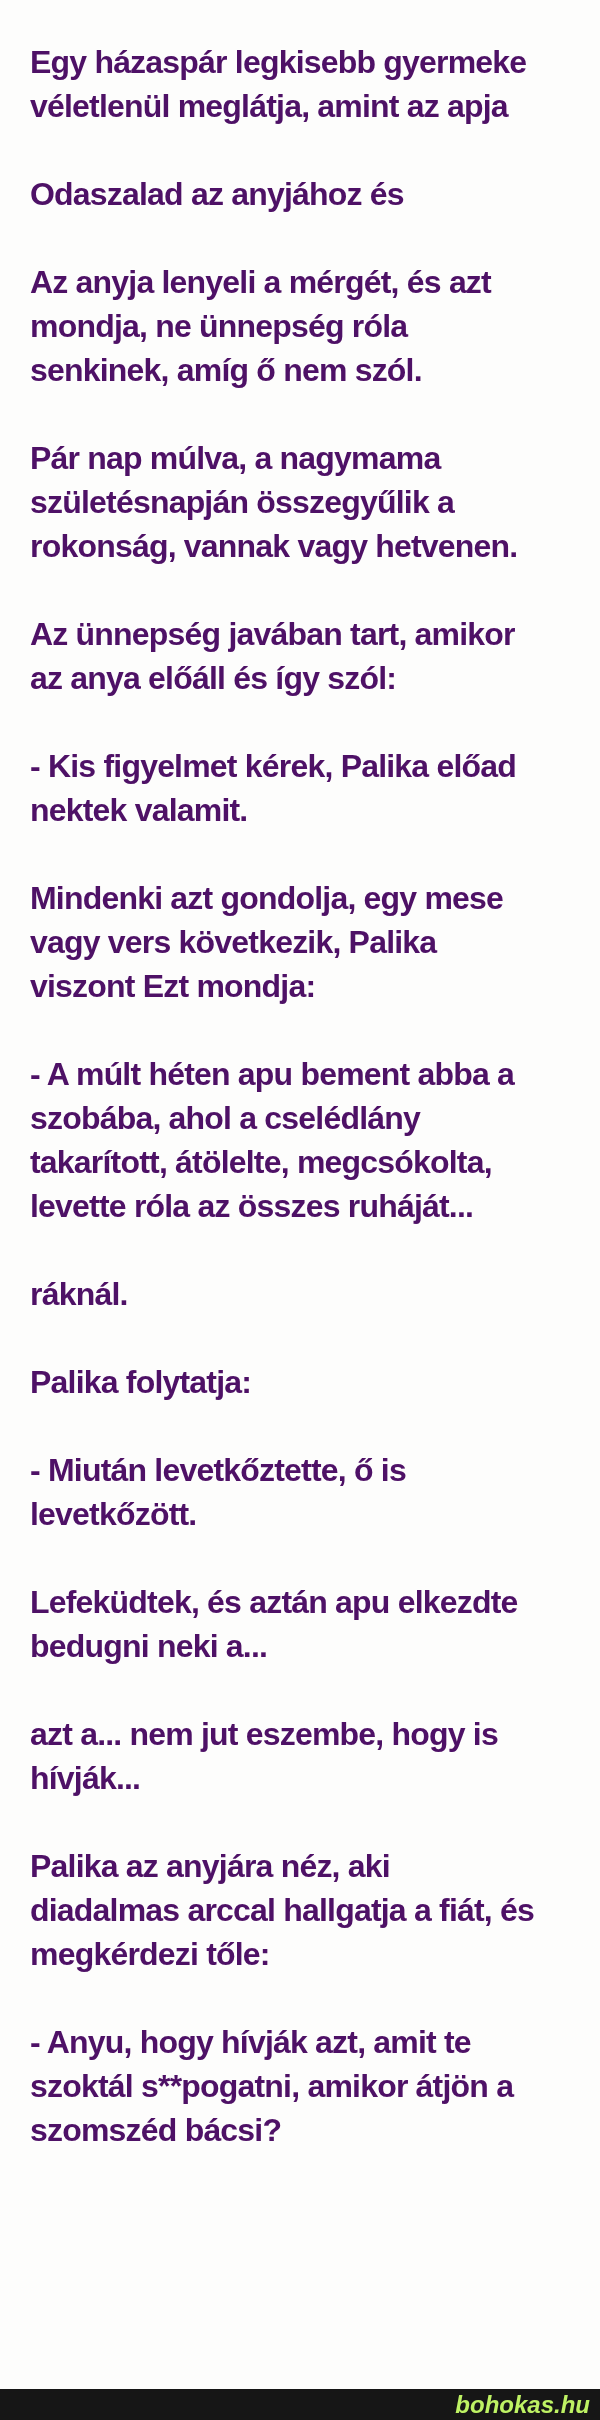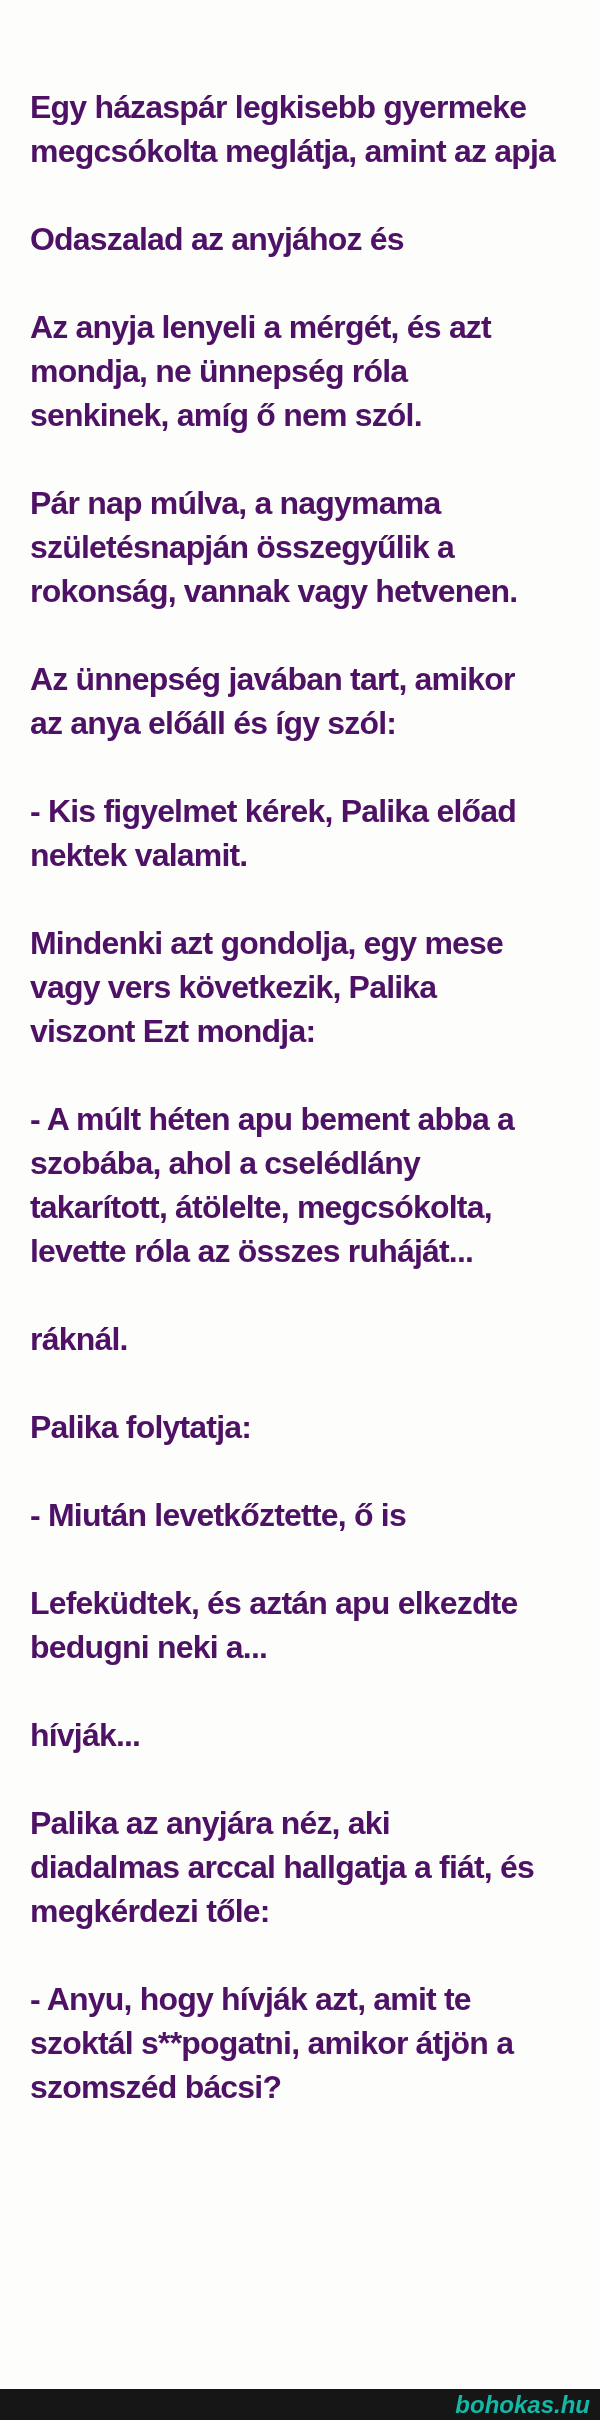--- a/index.html
+++ b/index.html
@@ -12,52 +12,51 @@
     overflow: hidden;
   }
   .content {
     box-sizing: border-box;
     padding: 40px 12px 0 30px;
     color: #4e1166;
     font-weight: bold;
     font-size: 32px;
     line-height: 44px;
     letter-spacing: -0.8px;
-    margin-top: 45px;
   }
   .para { margin: 0 0 44px 0; }
   .line { display: block; white-space: nowrap; }
   .footer-bar {
     position: absolute;
     left: 0; bottom: 0;
     width: 100%;
     height: 31px;
     background: #161616;
     display: flex;
     align-items: center;
     justify-content: flex-end;
     box-sizing: border-box;
     padding-right: 10px;
   }
   .watermark {
-    color: #14b8a6;
+    color: #bef264;
     font-weight: bold;
     font-style: italic;
     font-size: 24px;
     letter-spacing: 0;
   }
 </style>
 </head>
 <body>
 
 <div class="content">
 
   <p class="para">
     <span class="line">Egy házaspár legkisebb gyermeke</span>
-    <span class="line">megcsókolta meglátja, amint az apja</span>
+    <span class="line">véletlenül meglátja, amint az apja</span>
   </p>
 
   <p class="para">
     <span class="line">Odaszalad az anyjához és</span>
   </p>
 
   <p class="para">
     <span class="line">Az anyja lenyeli a mérgét, és azt</span>
     <span class="line">mondja, ne ünnepség róla</span>
     <span class="line">senkinek, amíg ő nem szól.</span>
@@ -95,28 +94,30 @@
   <p class="para">
     <span class="line">ráknál.</span>
   </p>
 
   <p class="para">
     <span class="line">Palika folytatja:</span>
   </p>
 
   <p class="para">
     <span class="line">- Miután levetkőztette, ő is</span>
+    <span class="line">levetkőzött.</span>
   </p>
 
   <p class="para">
     <span class="line">Lefeküdtek, és aztán apu elkezdte</span>
     <span class="line">bedugni neki a...</span>
   </p>
 
   <p class="para">
+    <span class="line">azt a... nem jut eszembe, hogy is</span>
     <span class="line">hívják...</span>
   </p>
 
   <p class="para">
     <span class="line">Palika az anyjára néz, aki</span>
     <span class="line">diadalmas arccal hallgatja a fiát, és</span>
     <span class="line">megkérdezi tőle:</span>
   </p>
 
   <p class="para">

